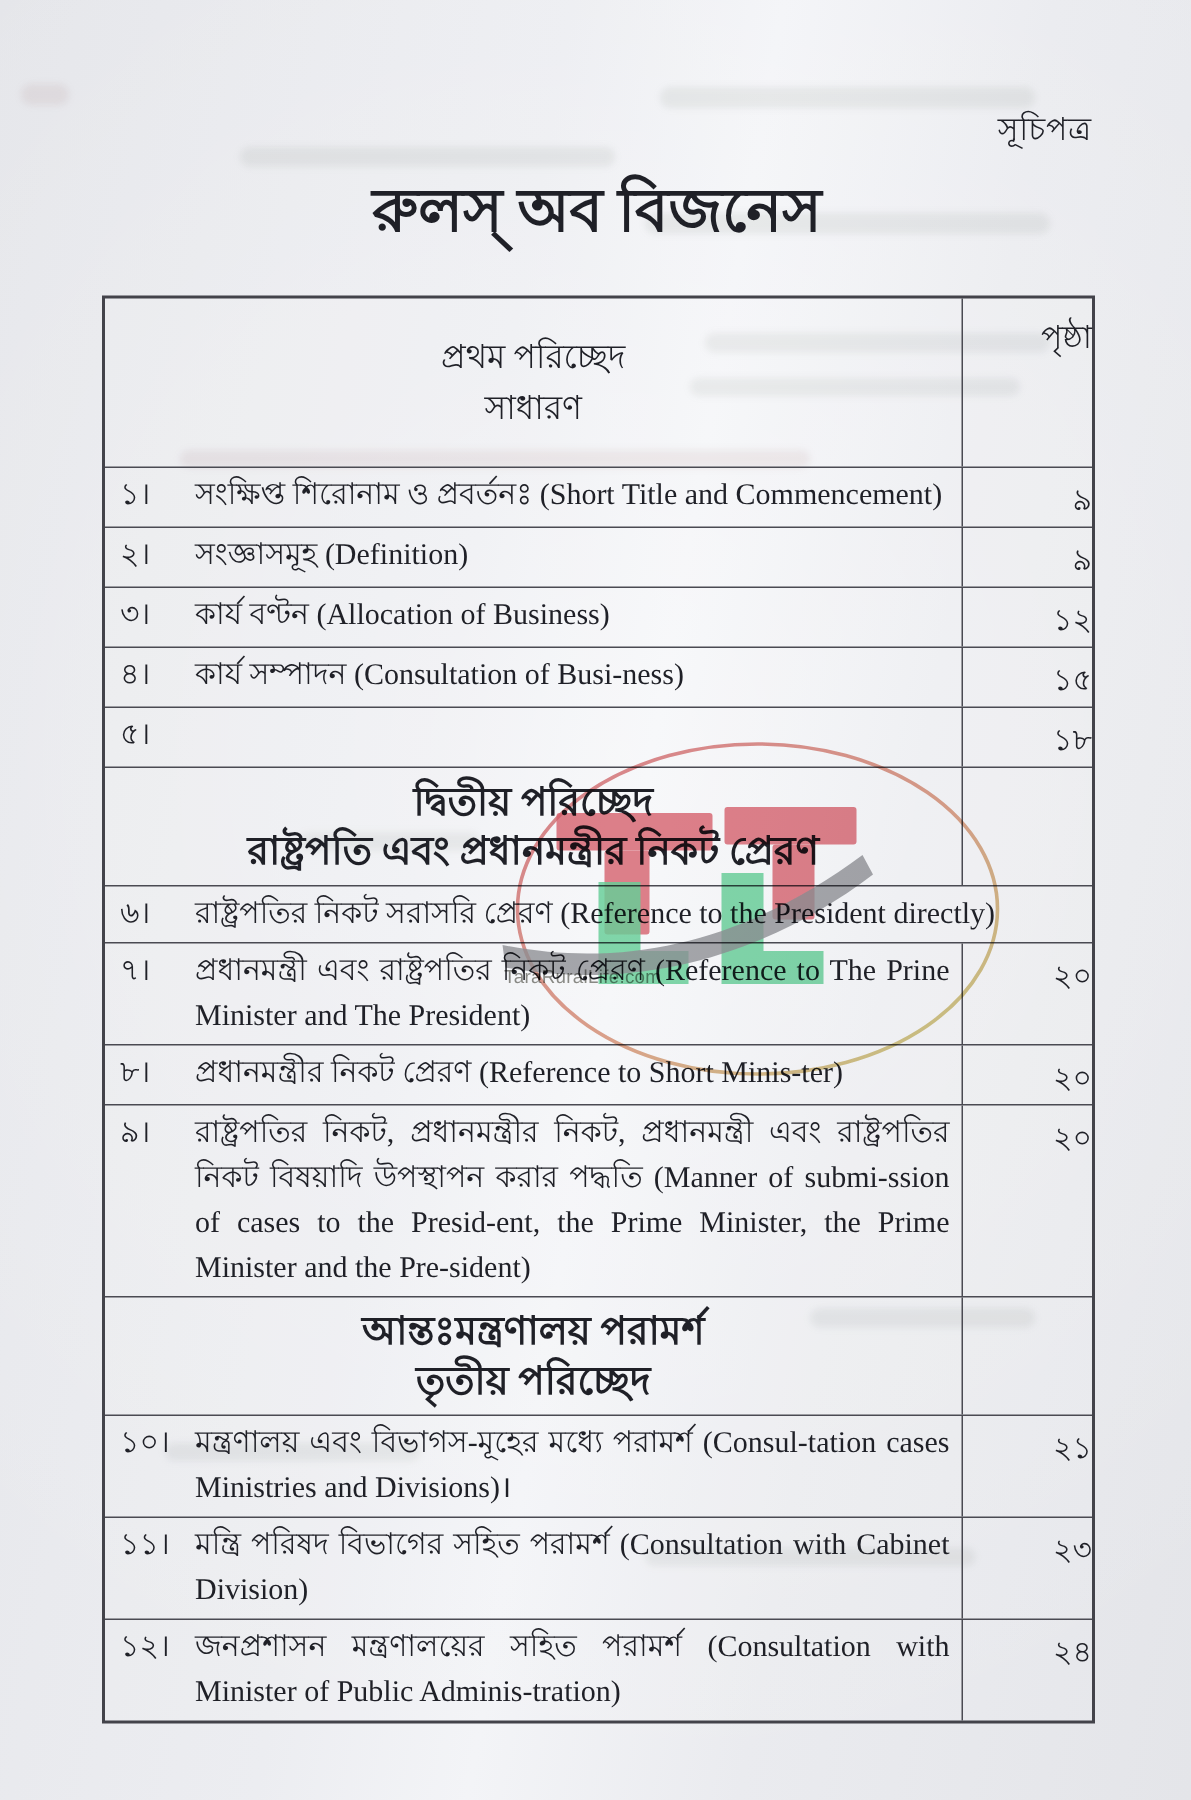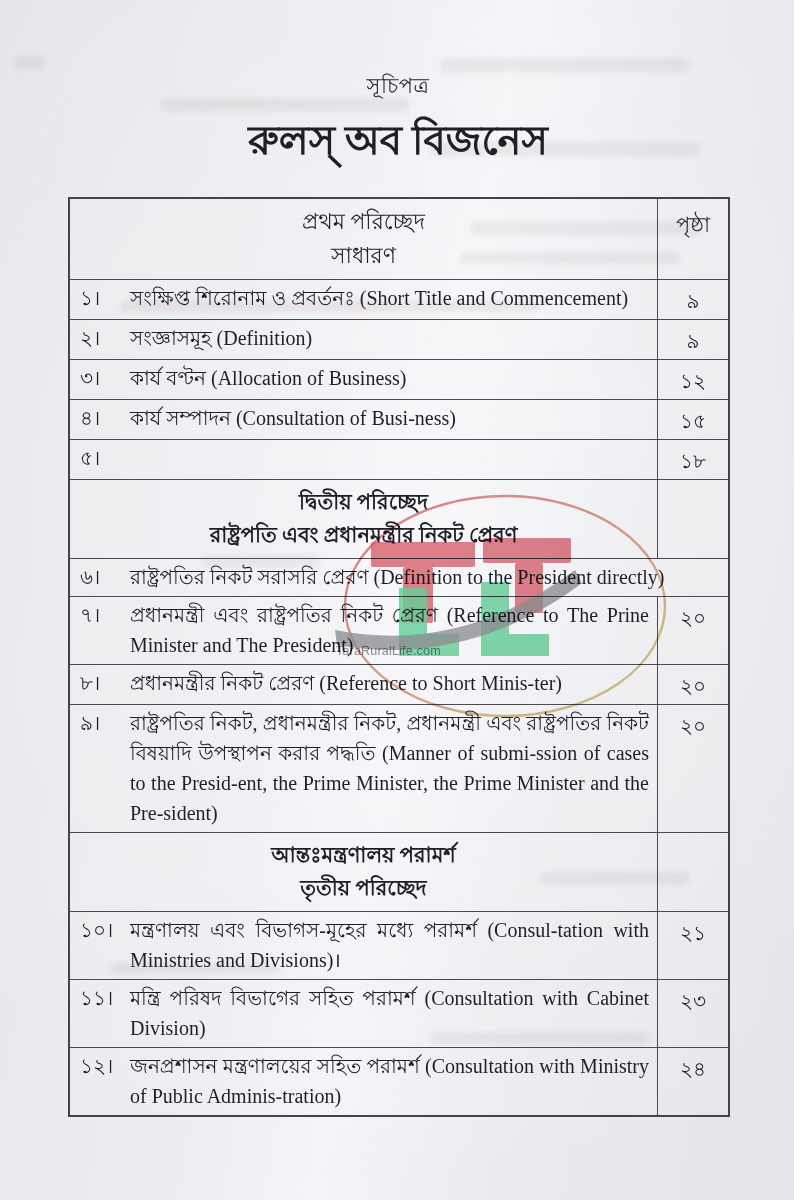--- a/index.html
+++ b/index.html
@@ -10,40 +10,40 @@
       linear-gradient(100deg,#e5e6ea 0%,#ecedf1 38%,#f3f4f7 52%,#eaebef 70%,#e4e5e9 100%);
     font-family:"Liberation Serif","DejaVu Serif",serif;
     color:#1f2027;
   }
   
   .smudge{position:absolute;border-radius:7px;filter:blur(2.5px);pointer-events:none;}
   .smudge.g{background:rgba(110,122,112,.10);}
   .smudge.r{background:rgba(150,100,100,.10);}
   
   .head{position:absolute;left:68px;width:660px;top:70px;text-align:center;}
-  .kicker{font-size:21px;letter-spacing:.5px;}
+  .kicker{font-size:21px;letter-spacing:.5px;text-align:right;}
   .title-bn{font-size:40px;font-weight:700;margin:14px 0 6px 0;line-height:1.1;}
   .title-en{font-size:27px;font-weight:700;letter-spacing:.3px;}
   
   .toc{
     position:absolute;left:68px;top:197px;width:658px;
     border:2px solid #43434a;background:rgba(255,255,255,.06);
   }
   .trow{display:flex;border-top:1.5px solid #4a4a52;}
   .trow:first-child{border-top:none;}
   .cell-main{flex:1;display:flex;padding:3px 8px 4px 10px;}
   .cell-pg{
     width:70px;flex:0 0 70px;border-left:1.5px solid #4a4a52;
-    text-align:center;font-size:20px;padding-top:6px;
+    text-align:right;font-size:20px;padding-top:6px;padding-left:16px;
   }
   .no{flex:0 0 50px;font-size:20px;line-height:30px;}
   .txt{flex:1;font-size:20px;line-height:30px;text-align:justify;text-align-last:left;}
   .sec .cell-main{display:block;text-align:center;padding:6px 8px;}
-  .sec-line{font-size:21px;font-weight:700;line-height:33px;}
-  .thead .cell-main{display:block;text-align:center;padding:6px 8px;}
+  .sec-line{font-size:26px;font-weight:700;line-height:33px;}
+  .thead .cell-main{display:block;text-align:center;padding:22px 8px;}
   .thead .sec-line{font-weight:400;font-size:22px;line-height:34px;}
   .thead .cell-pg{font-size:21px;padding-top:10px;}
   
   .wm{position:absolute;left:333px;top:490px;width:344px;height:250px;
       mix-blend-mode:multiply;opacity:.9;pointer-events:none;}
   .wm-url{
     position:absolute;left:336px;top:644px;width:140px;
     font-family:"Liberation Sans","DejaVu Sans",sans-serif;
     font-size:12.5px;color:#8e8e88;mix-blend-mode:multiply;
     letter-spacing:.2px;pointer-events:none;
@@ -124,21 +124,21 @@
       <div class="cell-main">
         <div class="sec-line">দ্বিতীয় পরিচ্ছেদ</div>
         <div class="sec-line">রাষ্ট্রপতি এবং প্রধানমন্ত্রীর নিকট প্রেরণ</div>
       </div>
       <div class="cell-pg"></div>
     </div>
 
     <div class="trow">
       <div class="cell-main">
         <span class="no">৬।</span>
-        <span class="txt">রাষ্ট্রপতির নিকট সরাসরি প্রেরণ (Definition to the President directly)</span>
+        <span class="txt">রাষ্ট্রপতির নিকট সরাসরি প্রেরণ (Reference to the President directly)</span>
       </div>
     </div>
 
     <div class="trow">
       <div class="cell-main">
         <span class="no">৭।</span>
         <span class="txt">প্রধানমন্ত্রী এবং রাষ্ট্রপতির নিকট প্রেরণ (Reference to The Prine Minister and The President)</span>
       </div>
       <div class="cell-pg">২০</div>
     </div>
@@ -163,37 +163,37 @@
       <div class="cell-main">
         <div class="sec-line">আন্তঃমন্ত্রণালয় পরামর্শ</div>
         <div class="sec-line">তৃতীয় পরিচ্ছেদ</div>
       </div>
       <div class="cell-pg"></div>
     </div>
 
     <div class="trow">
       <div class="cell-main">
         <span class="no">১০।</span>
-        <span class="txt">মন্ত্রণালয় এবং বিভাগস-মূহের মধ্যে পরামর্শ (Consul-tation with Ministries and Divisions)।</span>
+        <span class="txt">মন্ত্রণালয় এবং বিভাগস-মূহের মধ্যে পরামর্শ (Consul-tation cases Ministries and Divisions)।</span>
       </div>
       <div class="cell-pg">২১</div>
     </div>
 
     <div class="trow">
       <div class="cell-main">
         <span class="no">১১।</span>
         <span class="txt">মন্ত্রি পরিষদ বিভাগের সহিত পরামর্শ (Consultation with Cabinet Division)</span>
       </div>
       <div class="cell-pg">২৩</div>
     </div>
 
     <div class="trow">
       <div class="cell-main">
         <span class="no">১২।</span>
-        <span class="txt">জনপ্রশাসন মন্ত্রণালয়ের সহিত পরামর্শ (Consultation with Ministry of Public Adminis-tration)</span>
+        <span class="txt">জনপ্রশাসন মন্ত্রণালয়ের সহিত পরামর্শ (Consultation with Minister of Public Adminis-tration)</span>
       </div>
       <div class="cell-pg">২৪</div>
     </div>
 
   </div>
 
   <svg class="wm" viewBox="0 0 344 250" xmlns="http://www.w3.org/2000/svg">
     <defs>
       <linearGradient id="wmring" x1="0" y1="0" x2="1" y2="1">
         <stop offset="0" stop-color="#d4596a"></stop>

